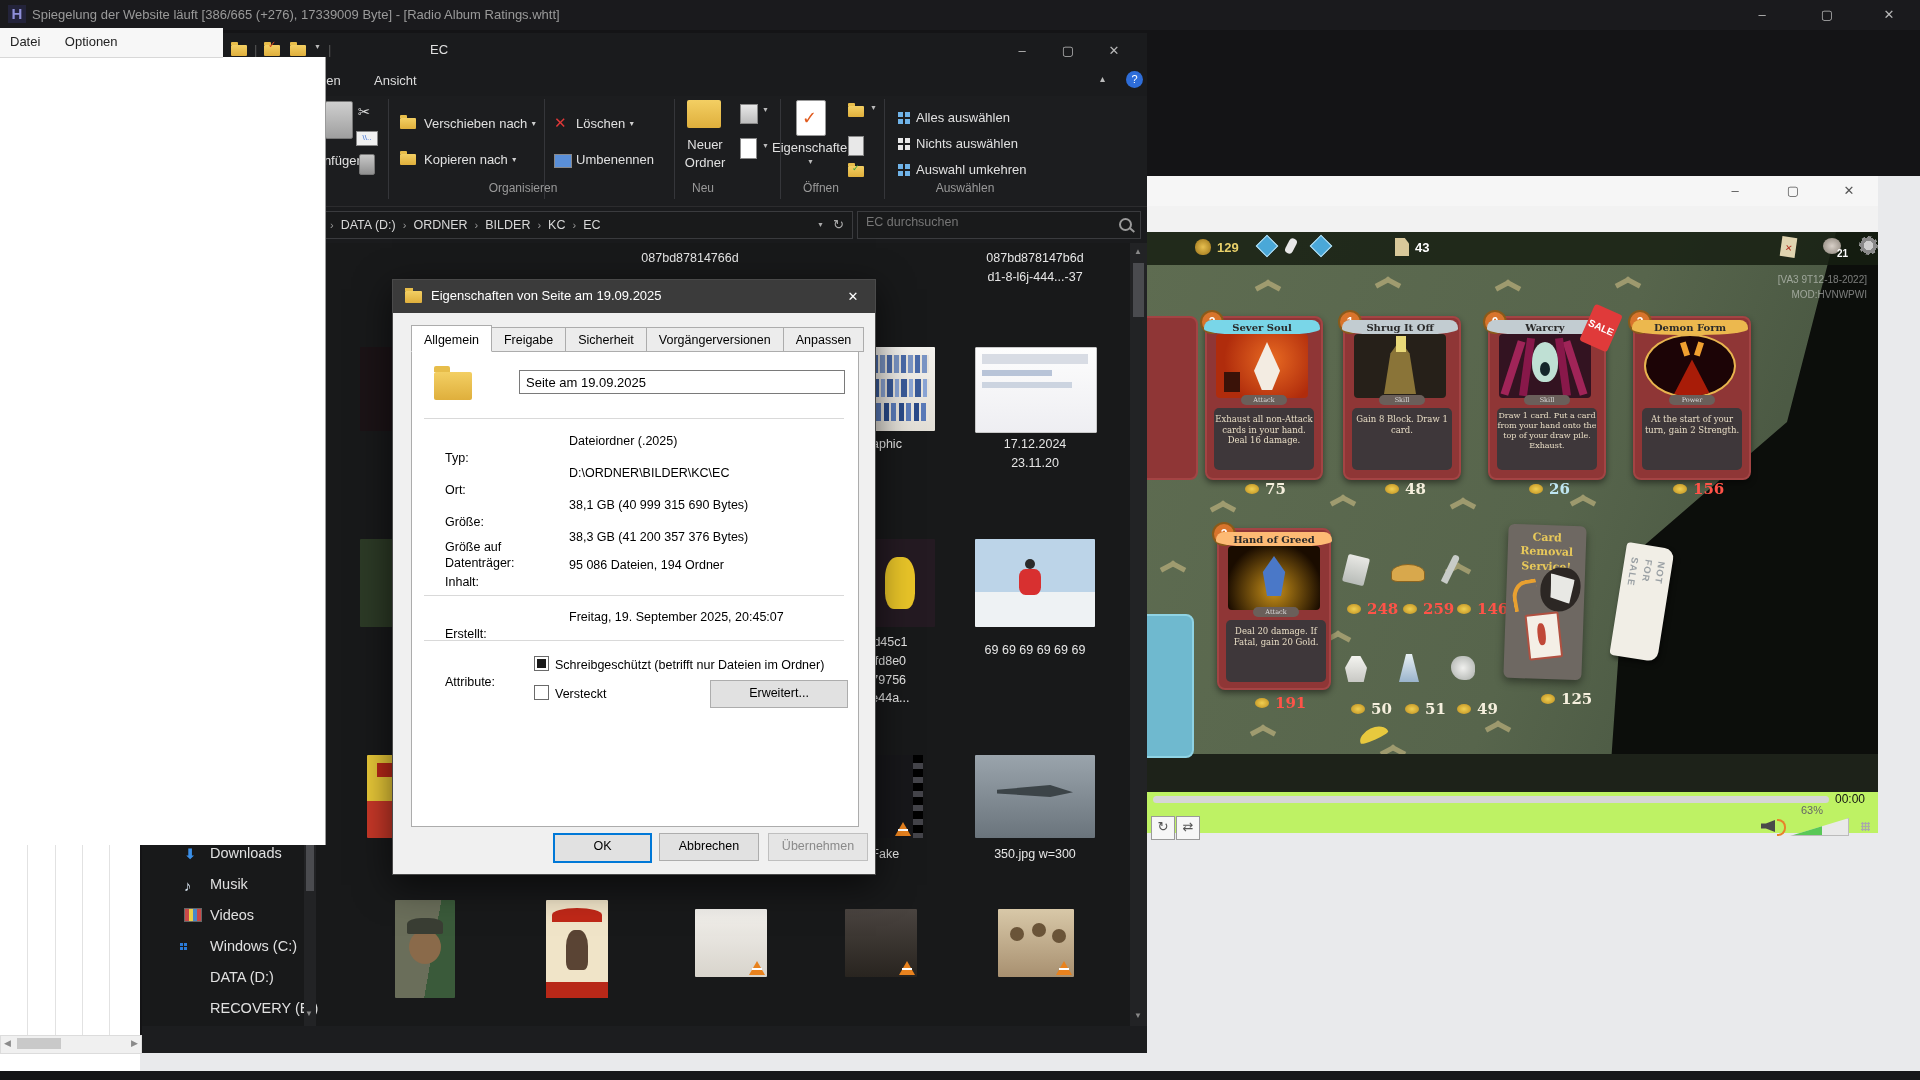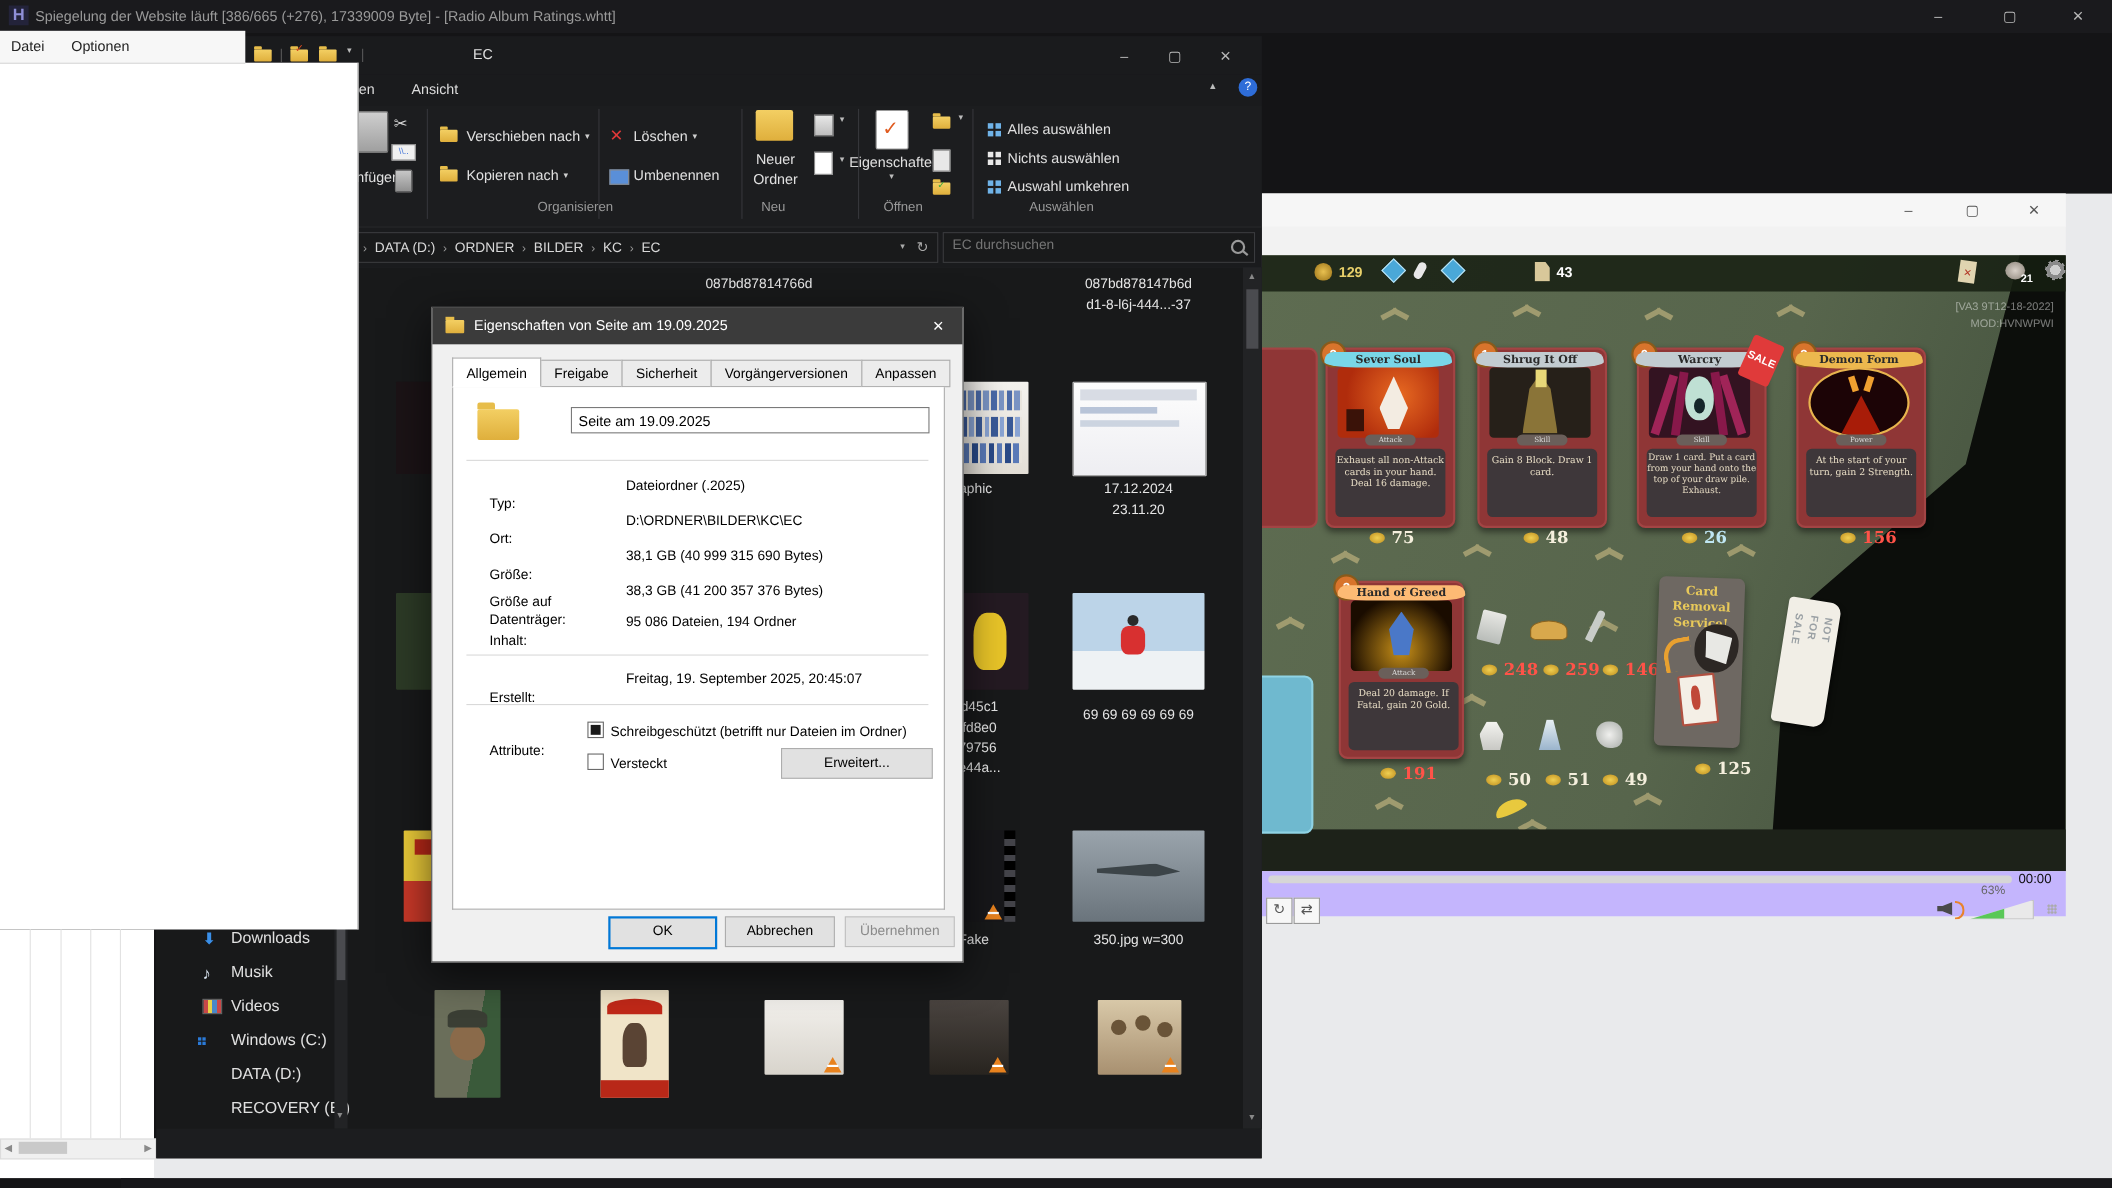--- a/index.html
+++ b/index.html
@@ -121,21 +121,21 @@
   .price.red{color:#ff5348;}
   .price.blue{color:#bfe6f2;}
   .saletag{position:absolute;right:-12px;top:-10px;width:30px;height:40px;background:#e03a3a;transform:rotate(24deg);
     color:#fff;font-weight:bold;font-size:10px;text-align:center;line-height:40px;border-radius:3px;z-index:3;}
   .nfs{position:absolute;left:471px;top:313px;width:48px;height:114px;background:#f1eee6;transform:rotate(9deg);
     border-radius:4px 10px 10px 4px;box-shadow:2px 3px 5px rgba(0,0,0,.5);}
   .nfs span{position:absolute;left:4px;top:14px;width:40px;transform:rotate(90deg);transform-origin:50% 50%;
     color:#9aa0a4;font-size:9.5px;font-weight:bold;letter-spacing:1px;white-space:pre-line;line-height:1.4;}
   .board{position:absolute;left:359px;top:293px;width:78px;height:154px;background:#6e6862;transform:rotate(2deg);
     border-radius:6px;box-shadow:0 4px 8px rgba(0,0,0,.4);}
-  .vlc-controls{position:absolute;left:0;top:616px;width:731px;height:41px;background:#c4b5fd;}
+  .vlc-controls{position:absolute;left:0;top:616px;width:731px;height:41px;background:#bef264;}
   .seek{position:absolute;left:6px;top:4px;width:676px;height:7px;background:#d6d6d6;border-radius:4px;}
   .cbtn{position:absolute;top:24px;width:22px;height:22px;background:#f7f7f7;border:1px solid #9a9a9a;color:#555;
     text-align:center;line-height:20px;font-size:13px;}
   .voltri{position:absolute;left:643px;top:26px;width:57px;height:16px;
     clip-path:polygon(0 100%,100% 0,100% 100%);background:#e9e9e9;border:1px solid #bbb;}
   .voltri .fill{position:absolute;left:0;top:0;width:55%;height:100%;background:#59c857;}
   .spk{position:absolute;left:614px;top:28px;width:14px;height:12px;background:#4a4a4a;
     clip-path:polygon(0 30%,35% 30%,100% 0,100% 100%,35% 70%,0 70%);}
   .spkw{position:absolute;left:630px;top:27px;width:7px;height:13px;border:2px solid #e8822a;border-left:none;
     border-radius:0 8px 8px 0;}

